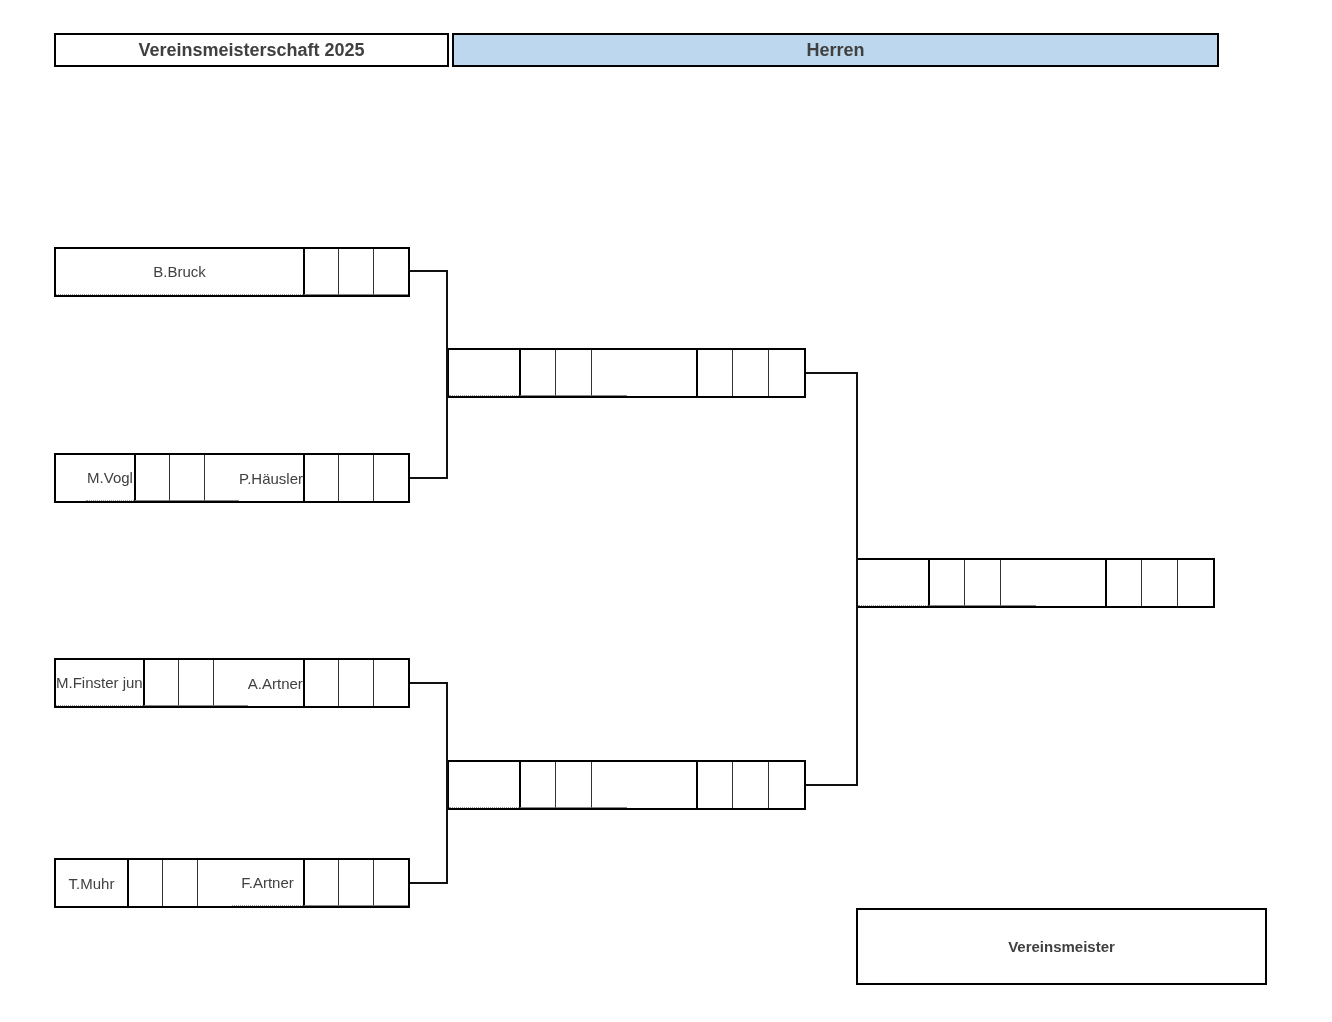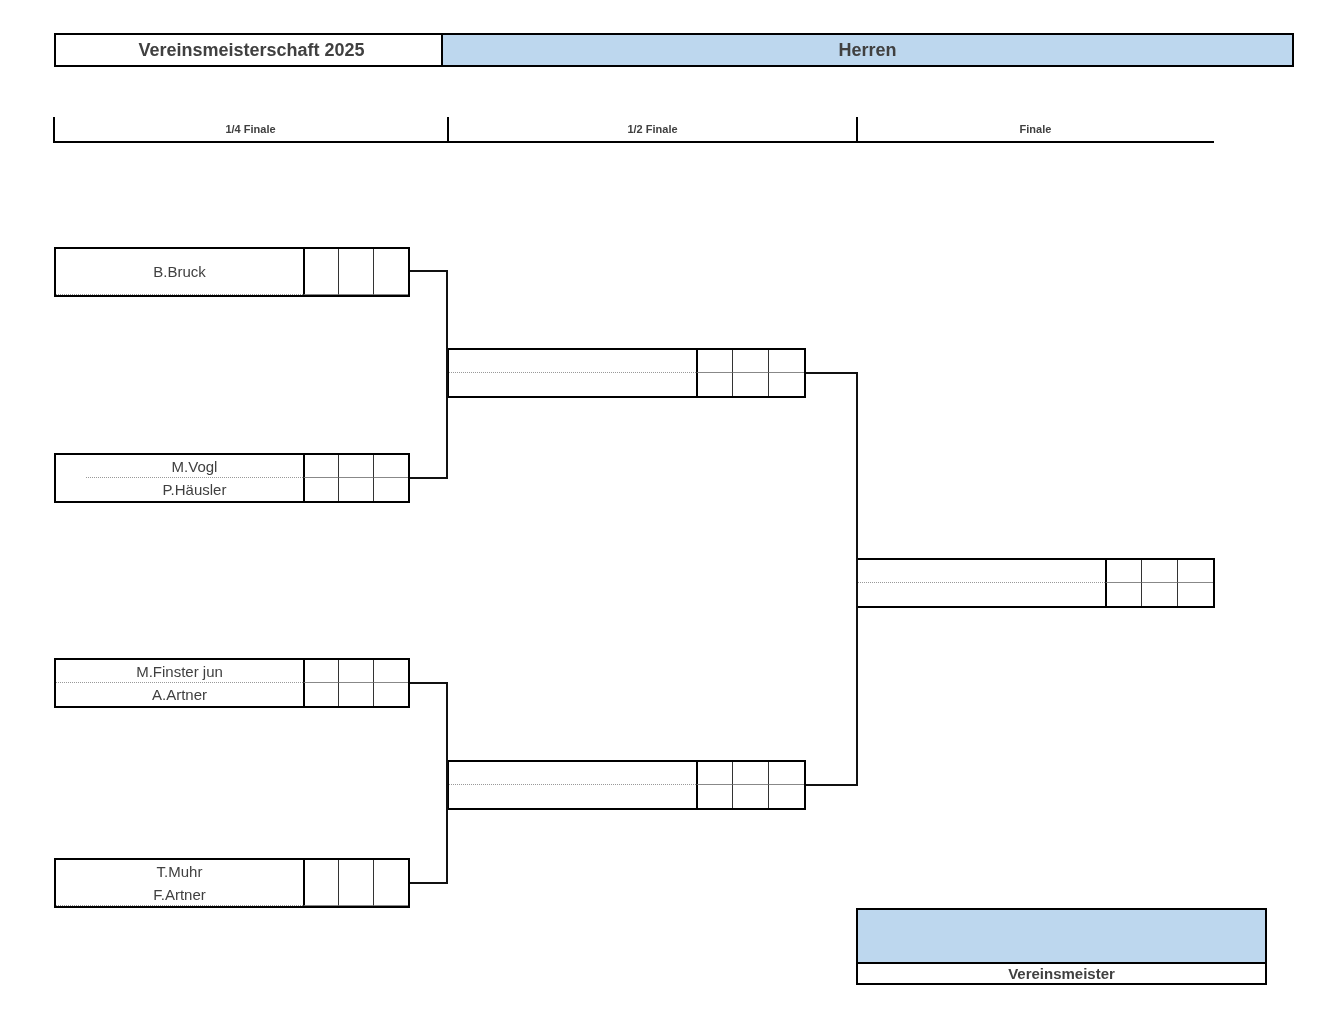--- a/index.html
+++ b/index.html
@@ -20,21 +20,21 @@
     height: 34px;
     border: 2px solid #000;
     display: flex;
     align-items: center;
     justify-content: center;
     font-weight: bold;
     font-size: 18px;
     background: #fff;
   }
   #title-box { left: 54px; width: 395px; }
-  #herren-box { left: 441px; width: 853px; background: #BDD7EE; }
+  #herren-box { left: 452px; width: 767px; background: #BDD7EE; }
 
   
   #round-header {
     position: absolute;
     left: 53px;
     top: 117px;
     width: 1161px;
     height: 26px;
     border-bottom: 2px solid #000;
     display: flex;
@@ -55,21 +55,21 @@
     background: #000;
   }
 
   
   .match {
     position: absolute;
     height: 50px;
     border: 2px solid #000;
     background: #fff;
     display: flex;
-    flex-direction: column;
+    flex-direction: row;
   }
   .mrow { flex: 1; display: flex; min-height: 0; }
   .mname {
     flex: 1;
     display: flex;
     align-items: center;
     justify-content: center;
     font-size: 15px;
     white-space: nowrap;
     overflow: hidden;
@@ -85,21 +85,21 @@
 
   
   #champion-box {
     position: absolute;
     left: 856px;
     top: 908px;
     width: 411px;
     height: 77px;
     border: 2px solid #000;
     display: flex;
-    flex-direction: column;
+    flex-direction: row;
     background: #fff;
   }
   #champion-name {
     height: 54px;
     background: #BDD7EE;
     border-bottom: 2px solid #000;
     display: flex;
     align-items: center;
     justify-content: center;
     font-size: 15px;
@@ -118,28 +118,20 @@
 
 <div id="canvas">
 
   <div id="title-box" class="hdr-box">
     <span>Vereinsmeisterschaft 2025</span>
   </div>
   <div id="herren-box" class="hdr-box">
     <span>Herren</span>
   </div>
 
-  <div id="round-header">
-    <div class="round-seg" style="width:395px">1/4 Finale</div>
-    <div class="round-seg" style="width:409px">1/2 Finale</div>
-    <div class="round-seg" style="width:357px">Finale</div>
-    <div class="round-tick" style="left:0"></div>
-    <div class="round-tick" style="left:394px"></div>
-    <div class="round-tick" style="left:803px"></div>
-  </div>
 
   <div class="match qf" style="left:54px; top:247px; width:356px;">
     <div class="mrow top">
       <div class="mname">B.Bruck</div>
       <div class="mscore first"></div>
       <div class="mscore"></div>
       <div class="mscore"></div>
     </div>
   </div>
 

